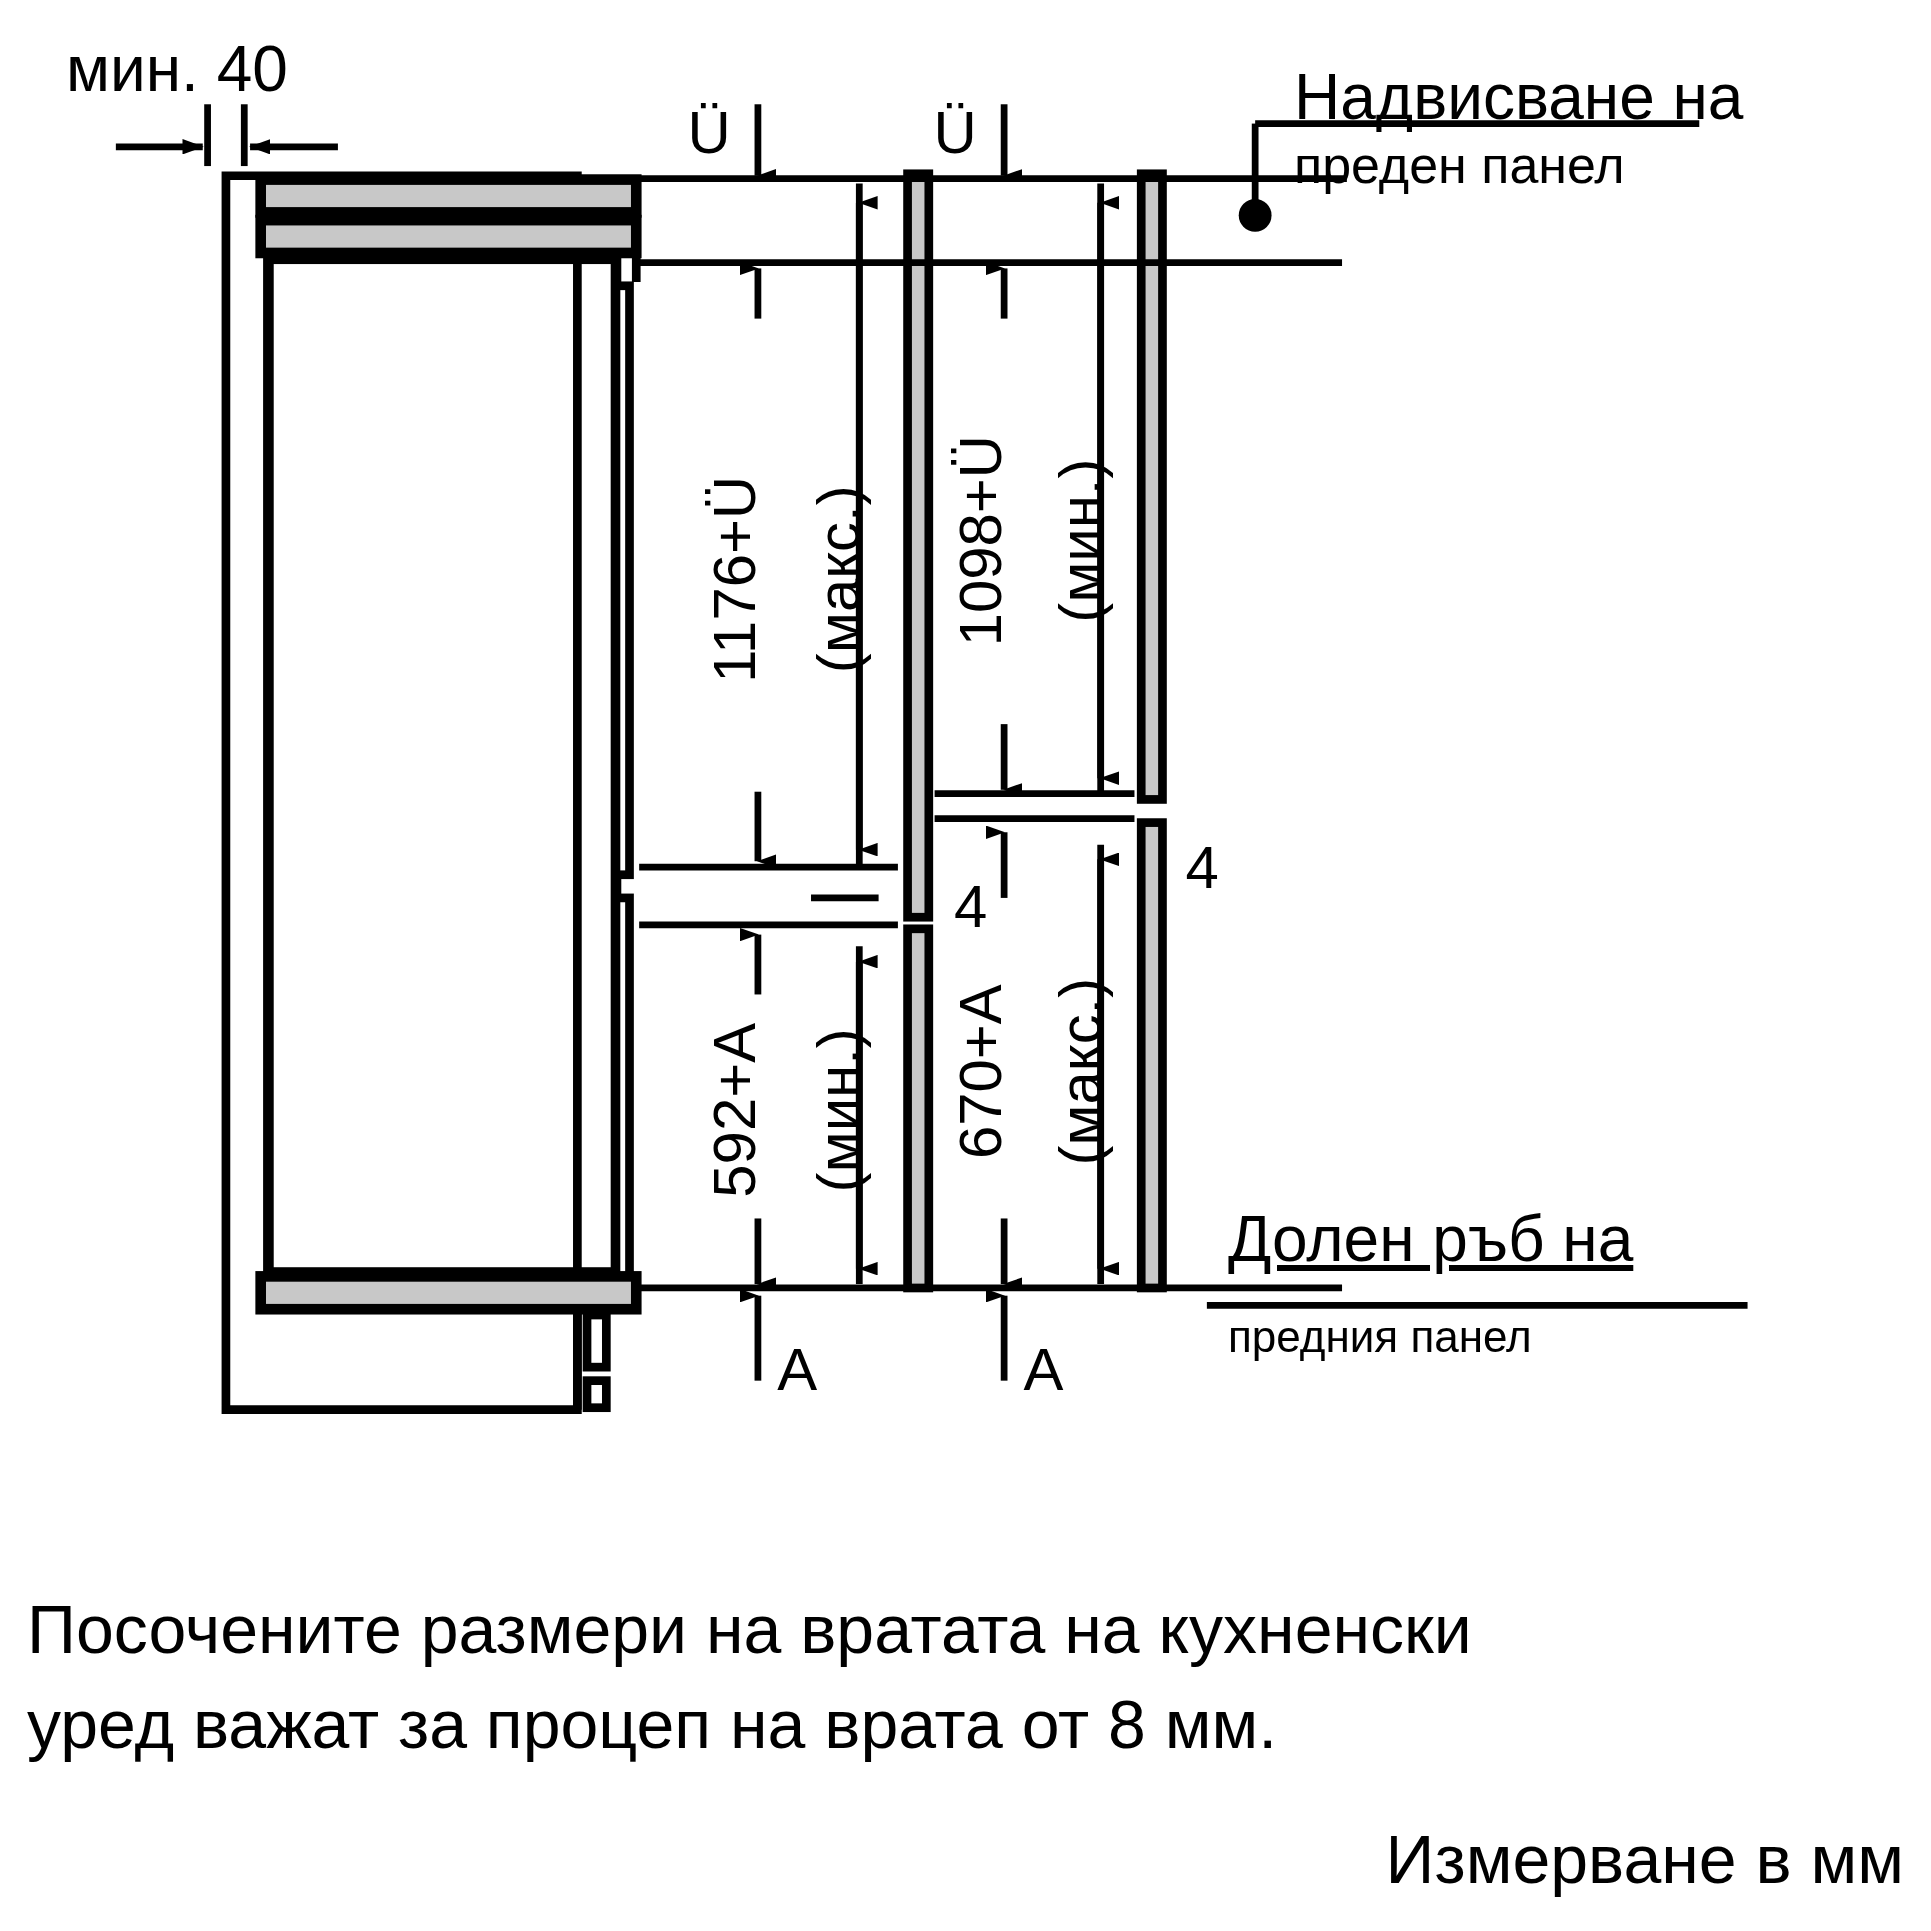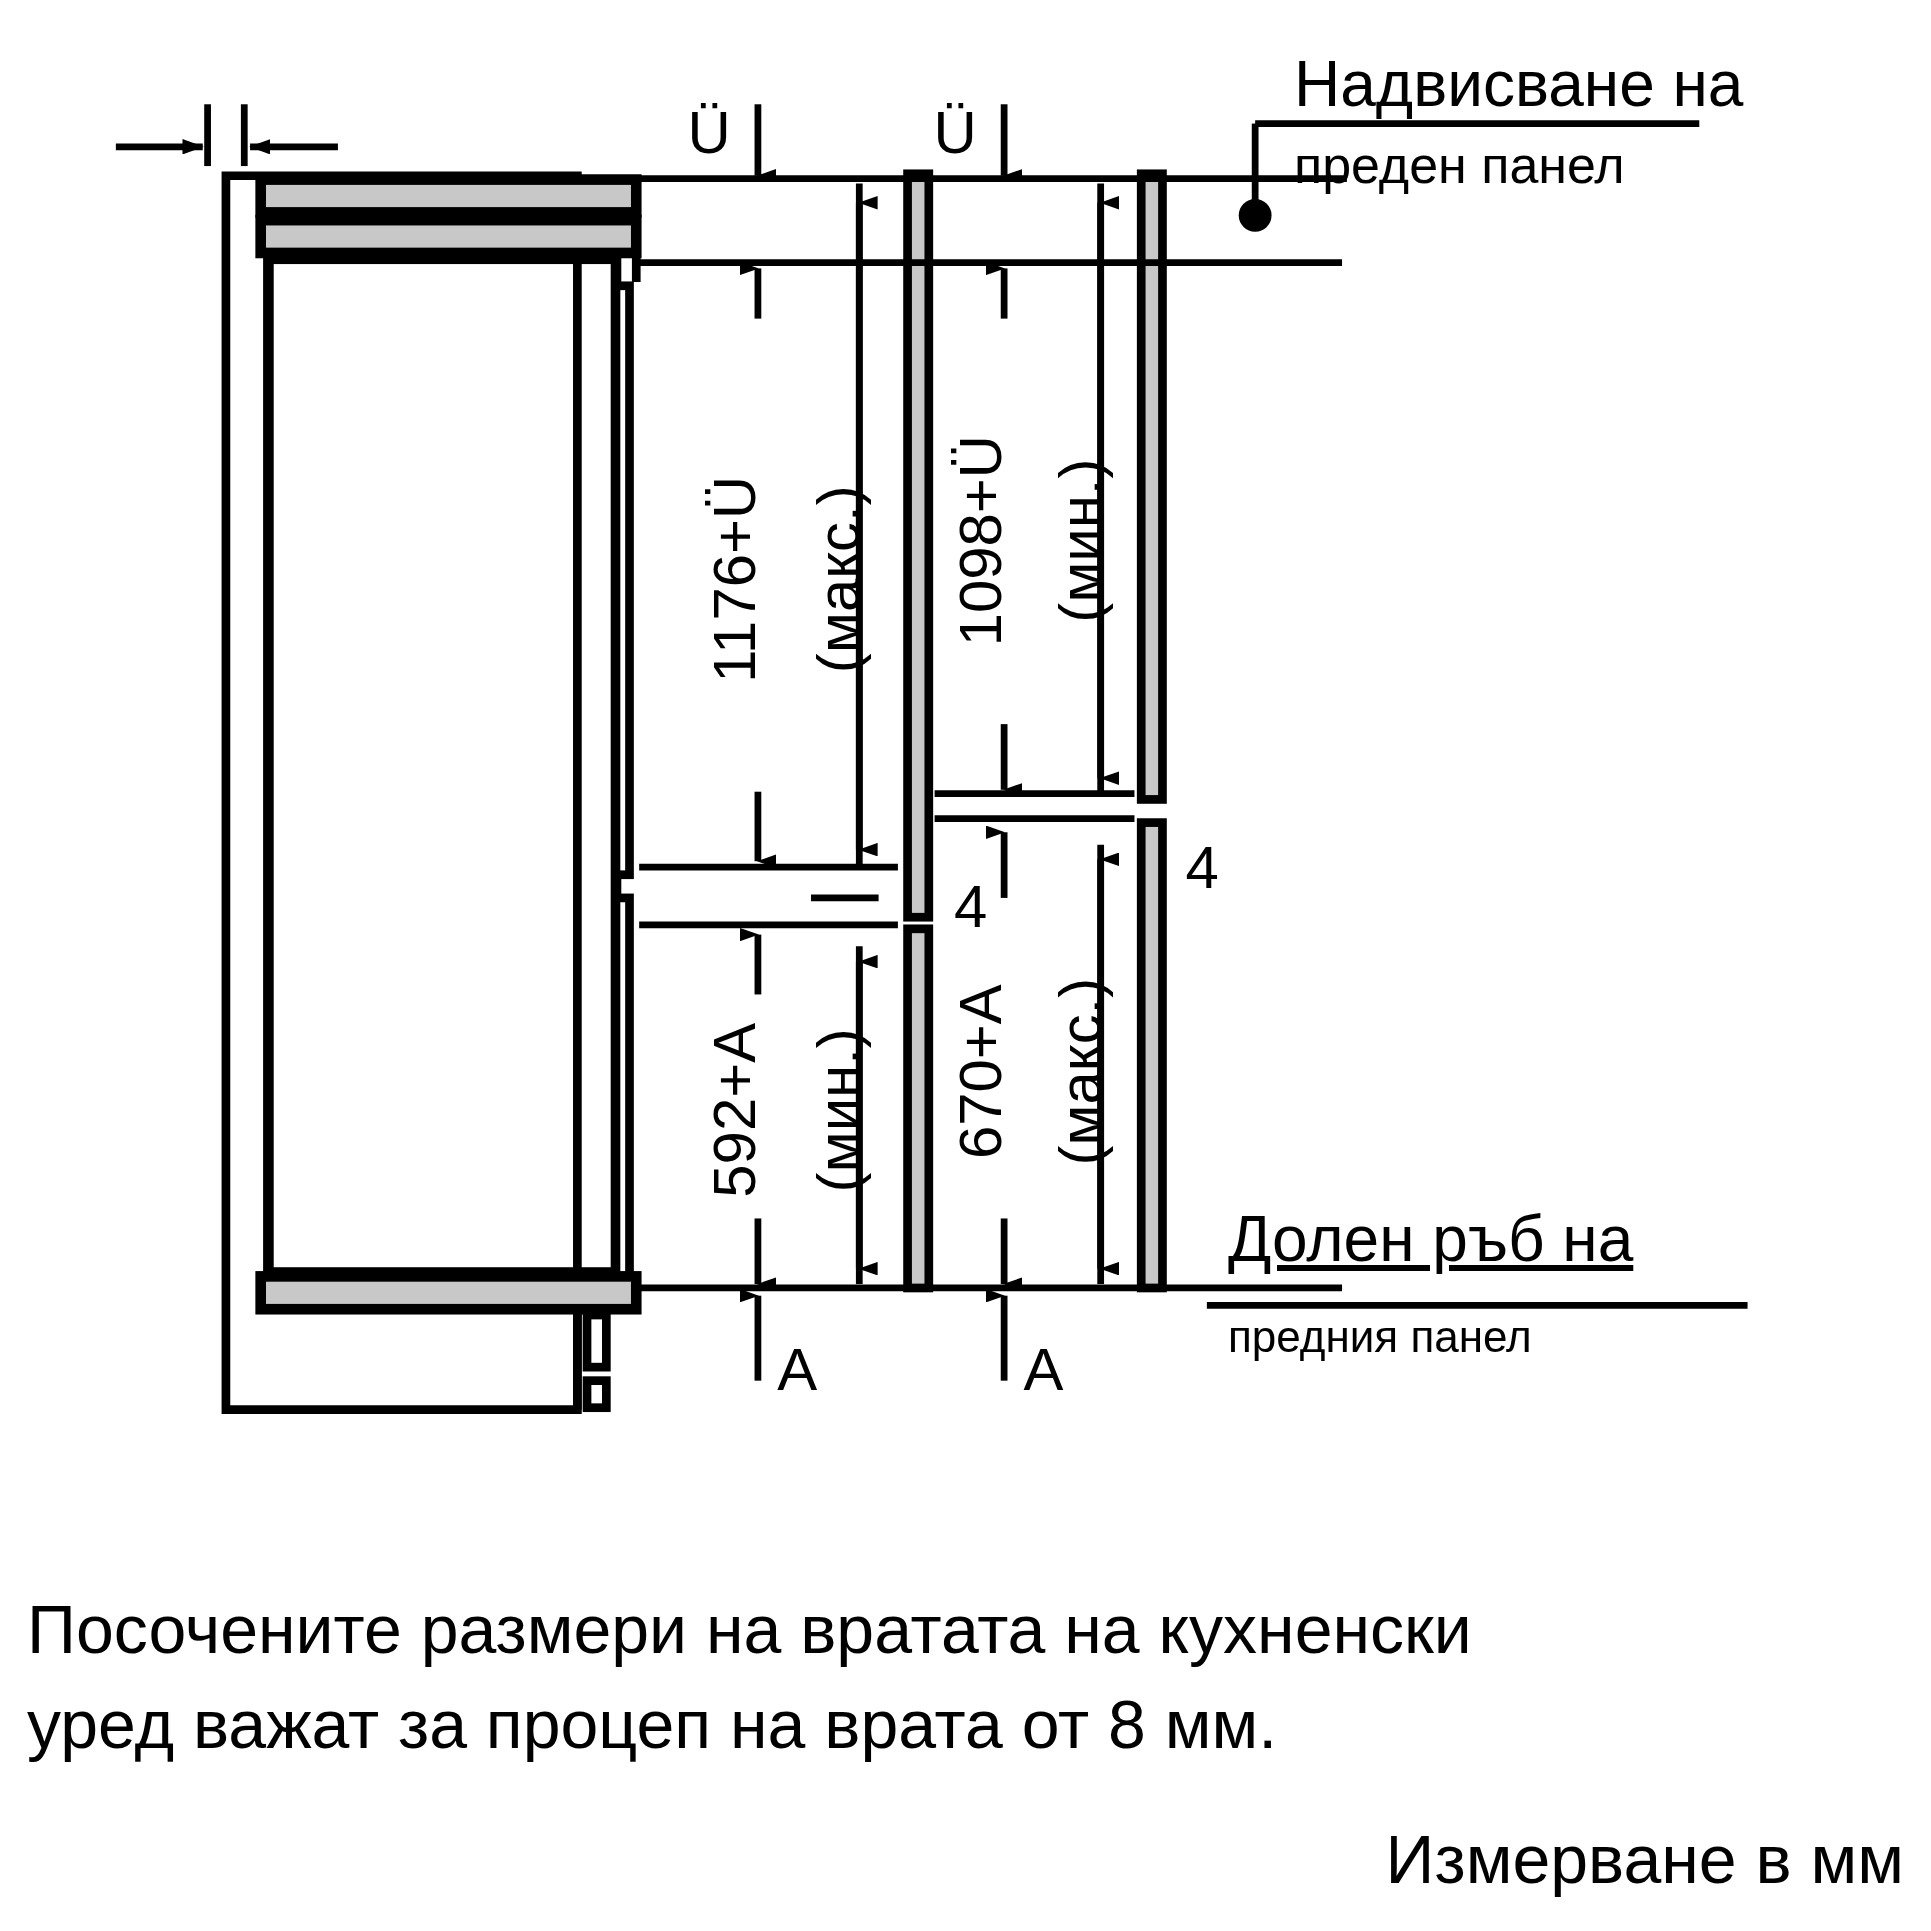--- a/index.html
+++ b/index.html
@@ -196,22 +196,23 @@
     <text class="txt" x="805" y="1440" font-size="62">A</text>
 
     <text class="txt" x="1060" y="1440" font-size="62">A</text>
 
     <text class="txt" x="988" y="960" font-size="62">4</text>
 
     <text class="txt" x="1228" y="920" font-size="62">4</text>
 
   </svg>
 
-
-  <div class="caption" style="left:1294px; top:50px; font-size:64px;">Надвисване на</div>
+  <div class="caption" style="left:66px; top:35px; font-size:64px;">мин. 40</div>
+
+  <div class="caption" style="left:1294px; top:63px; font-size:64px;">Надвисване на</div>
 
   <div class="caption" style="left:1294px; top:137px; font-size:52px;">преден панел</div>
 
   <div class="caption" style="left:1228px; top:1205px; font-size:64px;text-decoration:underline;">Долен ръб на</div>
 
   <div class="caption" style="left:1228px; top:1313px; font-size:44px;">предния панел</div>
 
   <div class="caption" style="left:27px; top:1593px; font-size:68px;">Посочените размери на вратата на кухненски</div>
 
   <div class="caption" style="left:27px; top:1688px; font-size:68px;">уред важат за процеп на врата от 8 мм.</div>

